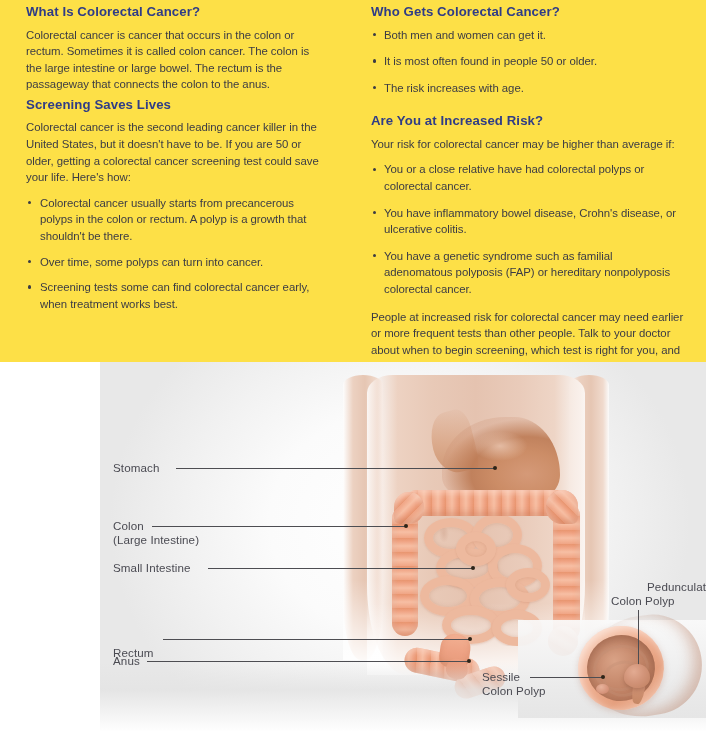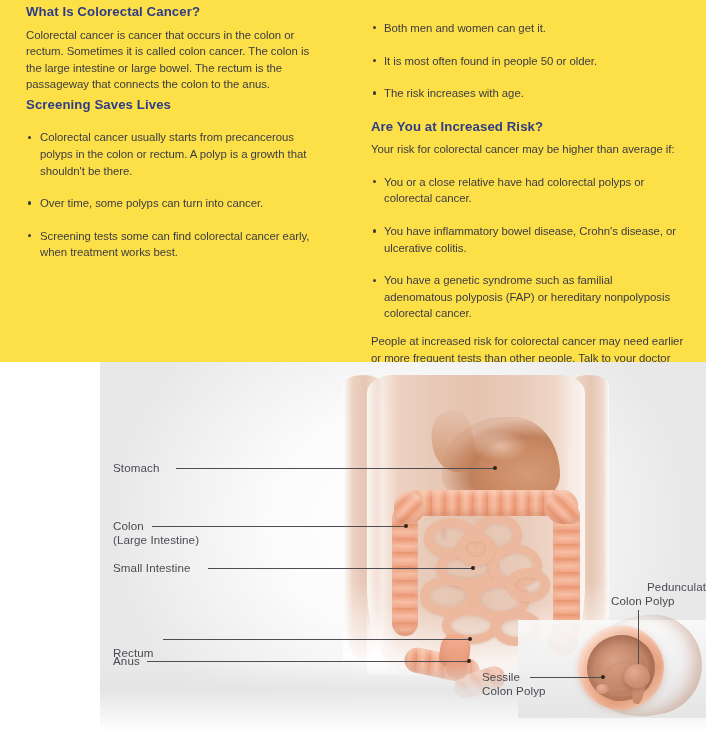--- a/index.html
+++ b/index.html
@@ -61,21 +61,20 @@
   ul.bullets.tight { margin-top: 5px; }
 
   ul.bullets li {
     position: relative;
     color: #3b3b44;
     font-size: 11.4px;
     line-height: 16.6px;
     padding-left: 14px;
     margin-bottom: 9px;
     letter-spacing: -0.05px;
-    margin-top: 16px;
   }
   ul.bullets li:last-child { margin-bottom: 0; }
   ul.bullets li .dot {
     position: absolute;
     left: 2px;
     top: 6.3px;
     width: 3.2px;
     height: 3.2px;
     border-radius: 50%;
     background: #3b3b44;
@@ -384,39 +383,41 @@
 <div id="page">
 
   <div class="text-area">
 
     <div class="column left">
 
       <div class="section-heading">What Is Colorectal Cancer?</div>
       <p class="body-text">Colorectal cancer is cancer that occurs in the colon or rectum. Sometimes it is called colon cancer. The colon is the large intestine or large bowel. The rectum is the passageway that connects the colon to the anus.</p>
 
       <div class="section-heading spaced">Screening Saves Lives</div>
+      <p class="body-text">Colorectal cancer is the second leading cancer killer in the United States, but it doesn't have to be. If you are 50 or older, getting a colorectal cancer screening test could save your life. Here's how:</p>
 
       <ul class="bullets">
         <li>
           <span class="dot"></span>
           <span>Colorectal cancer usually starts from precancerous polyps in the colon or rectum. A polyp is a growth that shouldn't be there.</span>
         </li>
         <li>
           <span class="dot"></span>
           <span>Over time, some polyps can turn into cancer.</span>
         </li>
         <li>
           <span class="dot"></span>
           <span>Screening tests some can find colorectal cancer early, when treatment works best.</span>
         </li>
       </ul>
     </div>
 
     <div class="column right">
 
+      <div class="section-heading">Who Gets Colorectal Cancer?</div>
 
       <ul class="bullets tight wide">
         <li>
           <span class="dot"></span>
           <span>Both men and women can get it.</span>
         </li>
         <li>
           <span class="dot"></span>
           <span>It is most often found in people 50 or older.</span>
         </li>

